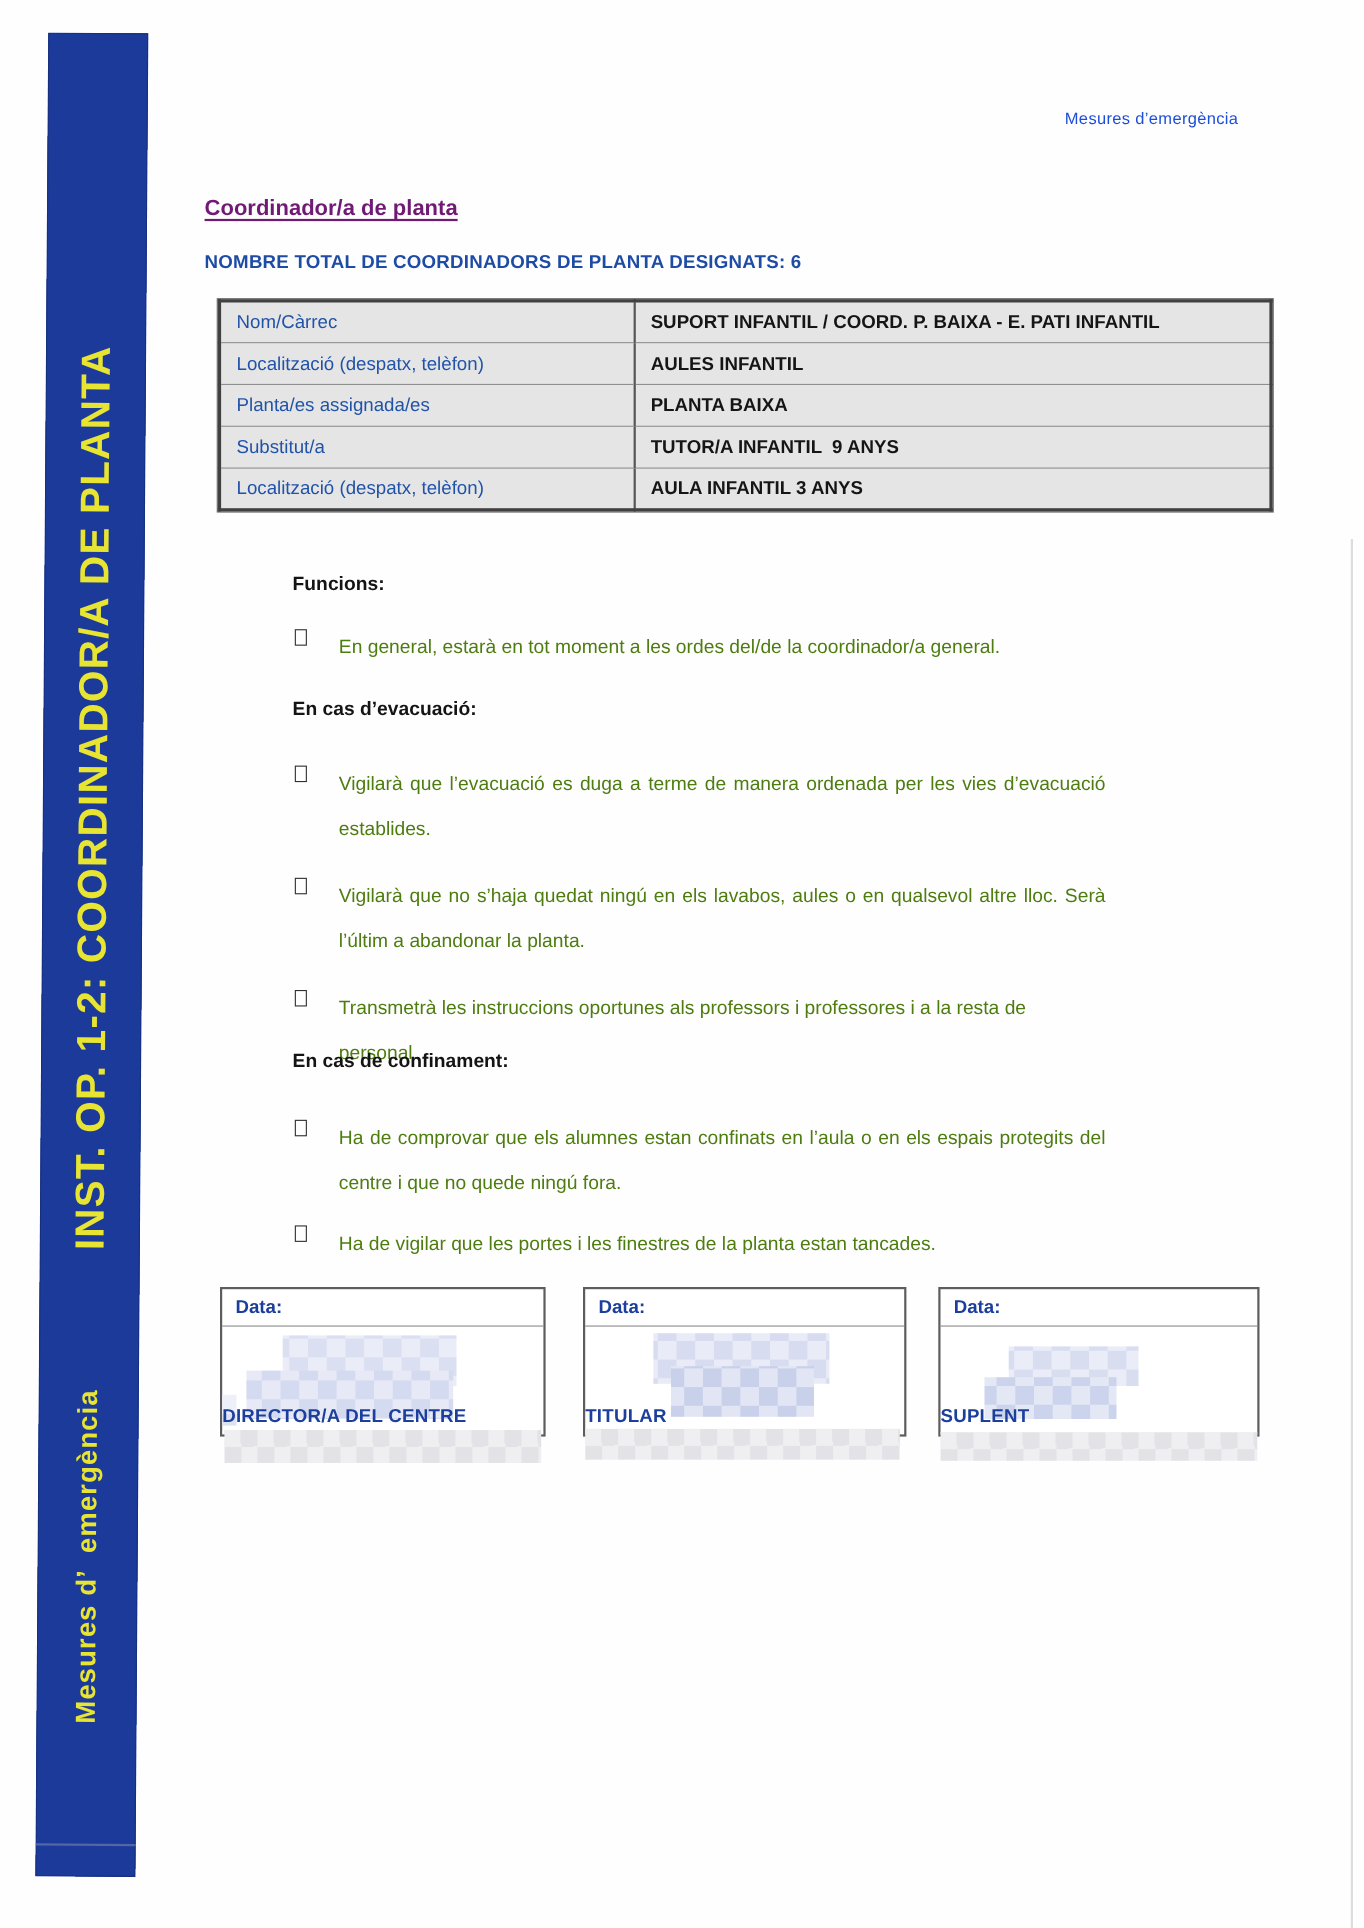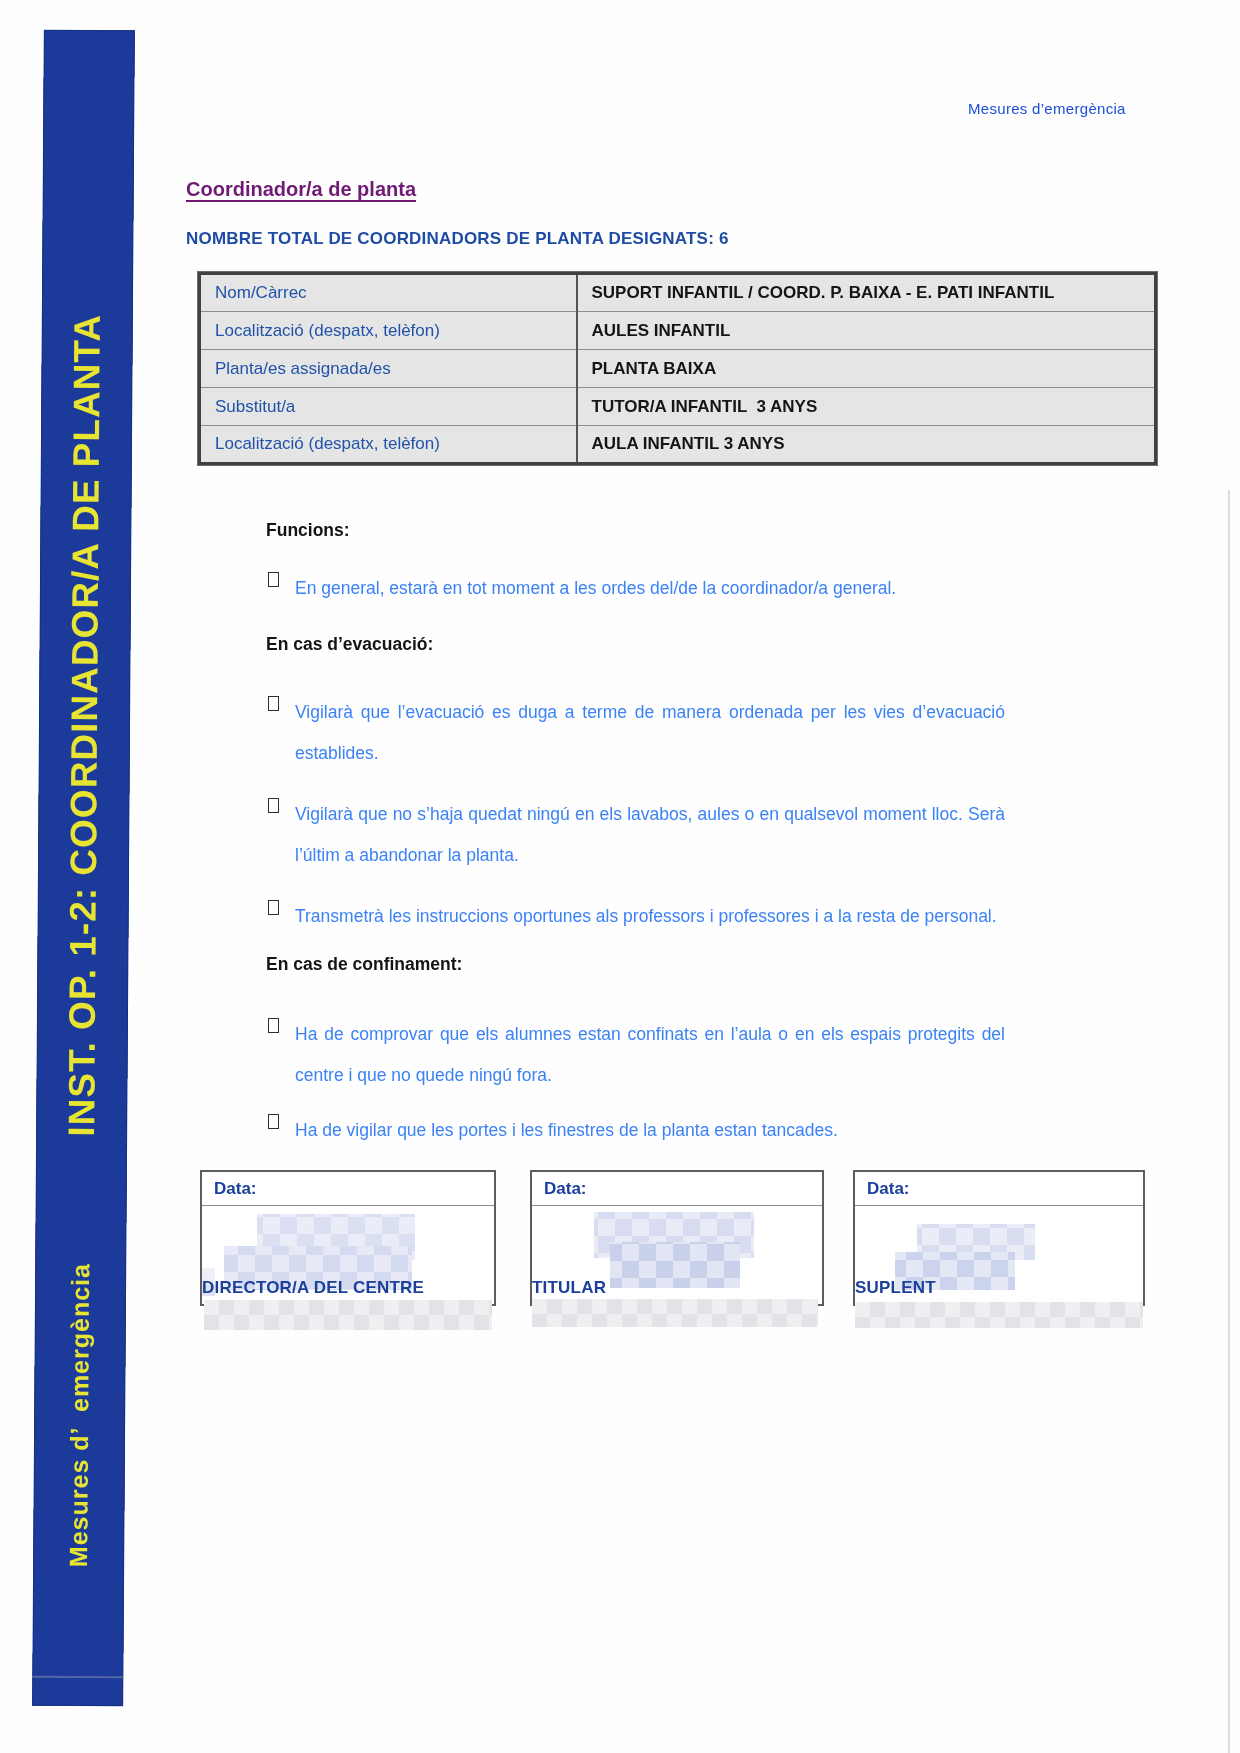--- a/index.html
+++ b/index.html
@@ -55,22 +55,22 @@
   .coord-table td.c-label { width:377px; color:#2053a8; font-size:17px;
     border-right:2px solid #555; }
   .coord-table td.c-value { font-weight:bold; font-size:17px; color:#151515;
     white-space:pre-wrap; }
 
   
   .sec-heading { position:absolute; left:266px; font-size:17.5px; font-weight:bold; color:#141414; }
   .bullet { position:absolute; left:268px; width:737px; }
   .bullet .box { position:absolute; left:0; top:4px; width:11px; height:15px;
     border:1.6px solid #2e2e2e; background:transparent; }
-  .bullet .btxt { margin-left:27px; font-size:17.5px; line-height:41px;
-    text-align:justify; color:#3b82f6; }
+  .bullet .btxt { margin-left:40px; font-size:17.5px; line-height:41px;
+    text-align:justify; color:#4d7c0f; }
   .bullet.single .btxt { text-align:left; }
 
   
   .sig-box { position:absolute; top:1170px; height:136px; border:2px solid #5d5d5d;
     background:#fff; }
   .sig-date { position:absolute; left:12px; top:7px; font-size:17px; font-weight:bold;
     color:#1c3f9c; }
   .sig-divider { position:absolute; left:0; top:33px; width:100%; height:1px; background:#8a8a8a; }
   .sig-role { position:absolute; left:0; bottom:6px; width:100%; text-align:left;
     font-size:17px; font-weight:bold; color:#1c3f9c; letter-spacing:.2px; }
@@ -111,21 +111,21 @@
     <tr>
       <td class="c-label">Localització (despatx, telèfon)</td>
       <td class="c-value">AULES INFANTIL</td>
     </tr>
     <tr>
       <td class="c-label">Planta/es assignada/es</td>
       <td class="c-value">PLANTA BAIXA</td>
     </tr>
     <tr>
       <td class="c-label">Substitut/a</td>
-      <td class="c-value">TUTOR/A INFANTIL  3 ANYS</td>
+      <td class="c-value">TUTOR/A INFANTIL  9 ANYS</td>
     </tr>
     <tr>
       <td class="c-label">Localització (despatx, telèfon)</td>
       <td class="c-value">AULA INFANTIL 3 ANYS</td>
     </tr>
   </tbody>
     </table>
 
   <div class="sec-heading" style="top:520px">Funcions:</div>
 
@@ -136,21 +136,21 @@
 
   <div class="sec-heading" style="top:634px">En cas d’evacuació:</div>
 
   <div class="bullet" style="top:692px">
     <span class="box"></span>
     <div class="btxt">Vigilarà que l’evacuació es duga a terme de manera ordenada per les vies d’evacuació establides.</div>
   </div>
 
   <div class="bullet" style="top:794px">
     <span class="box"></span>
-    <div class="btxt">Vigilarà que no s’haja quedat ningú en els lavabos, aules o en qualsevol moment lloc. Serà l’últim a abandonar la planta.</div>
+    <div class="btxt">Vigilarà que no s’haja quedat ningú en els lavabos, aules o en qualsevol altre lloc. Serà l’últim a abandonar la planta.</div>
   </div>
 
   <div class="bullet single" style="top:896px">
     <span class="box"></span>
     <div class="btxt">Transmetrà les instruccions oportunes als professors i professores i a la resta de personal.</div>
   </div>
 
   <div class="sec-heading" style="top:954px">En cas de confinament:</div>
 
   <div class="bullet" style="top:1014px">

